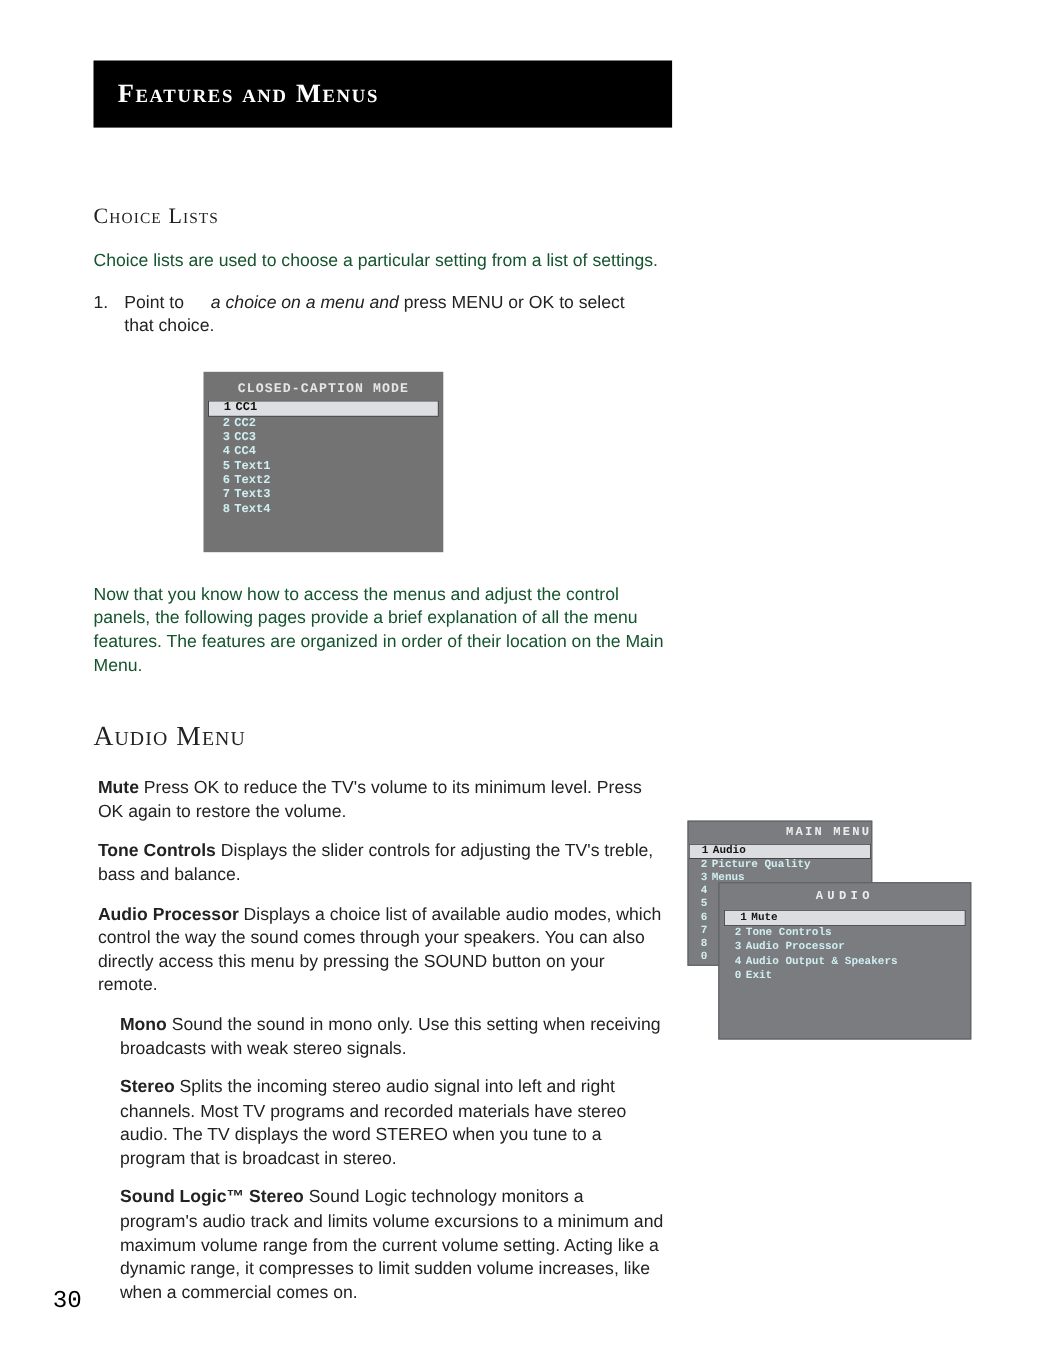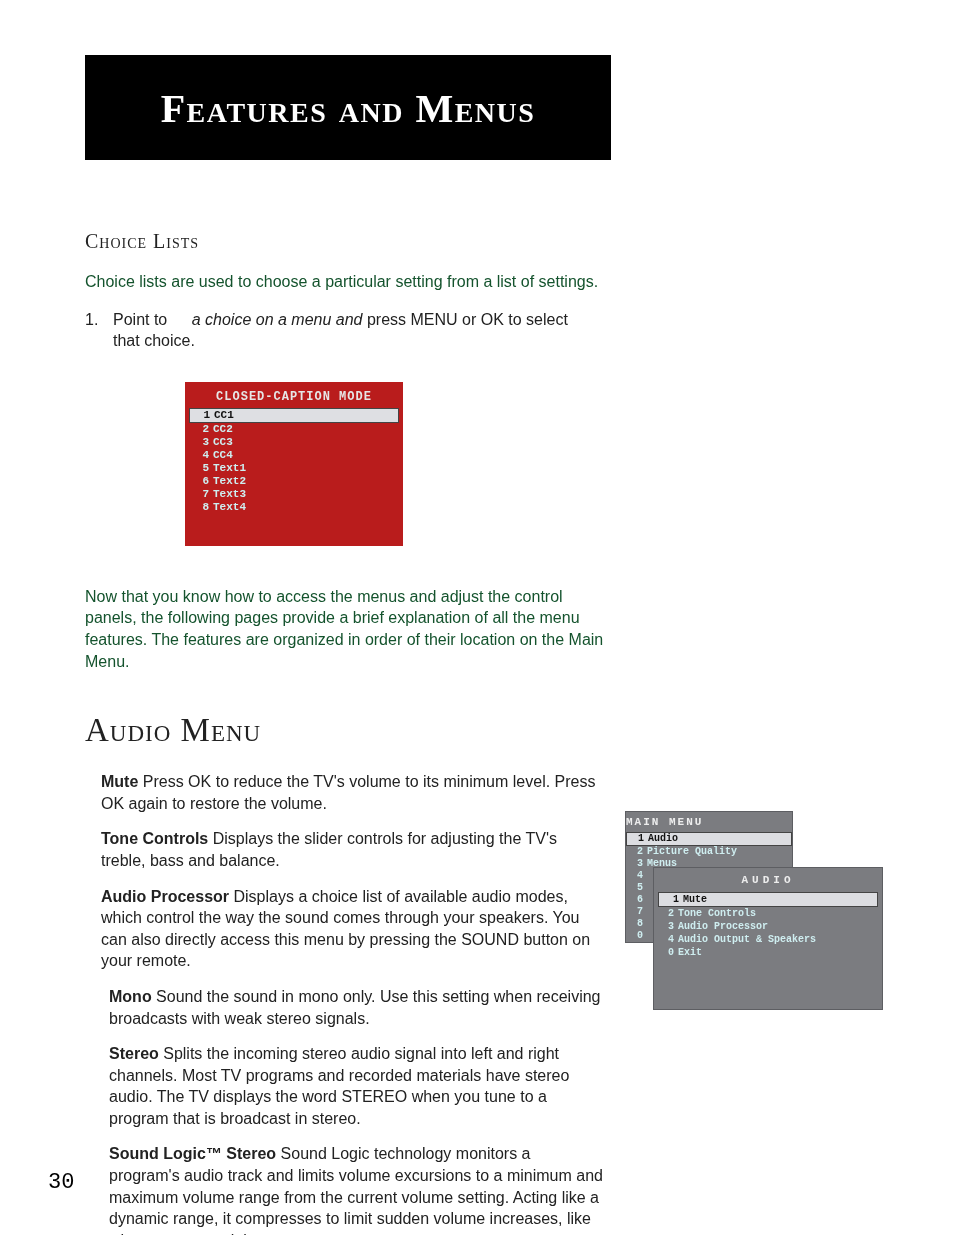--- a/index.html
+++ b/index.html
@@ -15,39 +15,38 @@
   padding: 55px 85px 0 85px;
   box-sizing: border-box;
 }
 .title-bar {
   background: #000;
   color: #fff;
   padding: 14px 18px 12px 18px;
   width: 490px;
 }
 .title-bar h1 {
-  margin: 16px;
+  margin: 4px;
   font-family: "Copperplate", "Copperplate Gothic Light", "Trajan Pro", serif;
   font-weight: 700;
   letter-spacing: 1.5px;
-  font-size: 40px;
+  font-size: 24px;
   font-variant: small-caps;
-  text-align: center;
 }
 .section-heading {
   font-family: "Copperplate", "Copperplate Gothic Light", "Trajan Pro", serif;
   font-weight: 400;
   font-size: 20px;
   letter-spacing: 1px;
   font-variant: small-caps;
   color: #222;
   margin: 0 0 18px 0;
 }
 .section-heading.large {
-  font-size: 33px;
+  font-size: 25px;
   margin-bottom: 22px;
 }
 .body-text {
   font-size: 16px;
   line-height: 1.35;
   color: #14532d;
   margin: 0 0 16px 0;
 }
 .body-text.narrow { max-width: 520px; }
 .step {
@@ -56,23 +55,23 @@
   margin: 0 0 30px 0;
   font-size: 16px;
   line-height: 1.35;
 }
 .step .step-num { width: 28px; flex: 0 0 28px; }
 .step .step-body { flex: 1; max-width: 480px; }
 .italic { font-style: italic; margin-left: 20px; }
 
 
 .cc-panel {
-  margin: 10px 0 40px 100px;
+  margin: 10px 0 28px 100px;
   width: 210px;
-  background: #b91c1c;
+  background: #737373;
   padding: 4px;
 }
 .cc-panel-title {
   text-align: center;
   font-family: "Courier New", monospace;
   font-size: 12px;
   font-weight: 700;
   letter-spacing: 1px;
   color: #e6e6e6;
   padding: 4px 0 4px 0;
@@ -98,21 +97,21 @@
 .cc-bottom { height: 28px; }
 
 
 .two-col {
   display: flex;
   align-items: flex-start;
 }
 .col-left { flex: 0 0 520px; }
 .col-right { flex: 1; padding-left: 20px; padding-top: 40px; }
 
-.feature-block { margin: 0 0 14px 16px; }
+.feature-block { margin: 0 0 14px 4px; }
 .feat-label { font-weight: 700; }
 .feature-block p { margin: 0; font-size: 16px; line-height: 1.35; }
 
 .sub-block { margin: 0 0 14px 24px; }
 .sub-block p { margin: 0; font-size: 16px; line-height: 1.35; }
 
 
 .menu-graphic {
   position: relative;
   width: 258px;
@@ -120,21 +119,21 @@
 }
 .mm-panel {
   position: absolute;
   top: 0; left: 0;
   width: 168px;
   background: #7b7c80;
   border: 1px solid #5d5e62;
   box-sizing: border-box;
 }
 .mm-title {
-  text-align: left;
+  text-align: right;
   font-family: "Courier New", monospace;
   font-size: 11px;
   font-weight: 700;
   letter-spacing: 2px;
   color: #ededed;
   padding: 4px 0;
 }
 .mm-row {
   display: flex;
   align-items: center;

